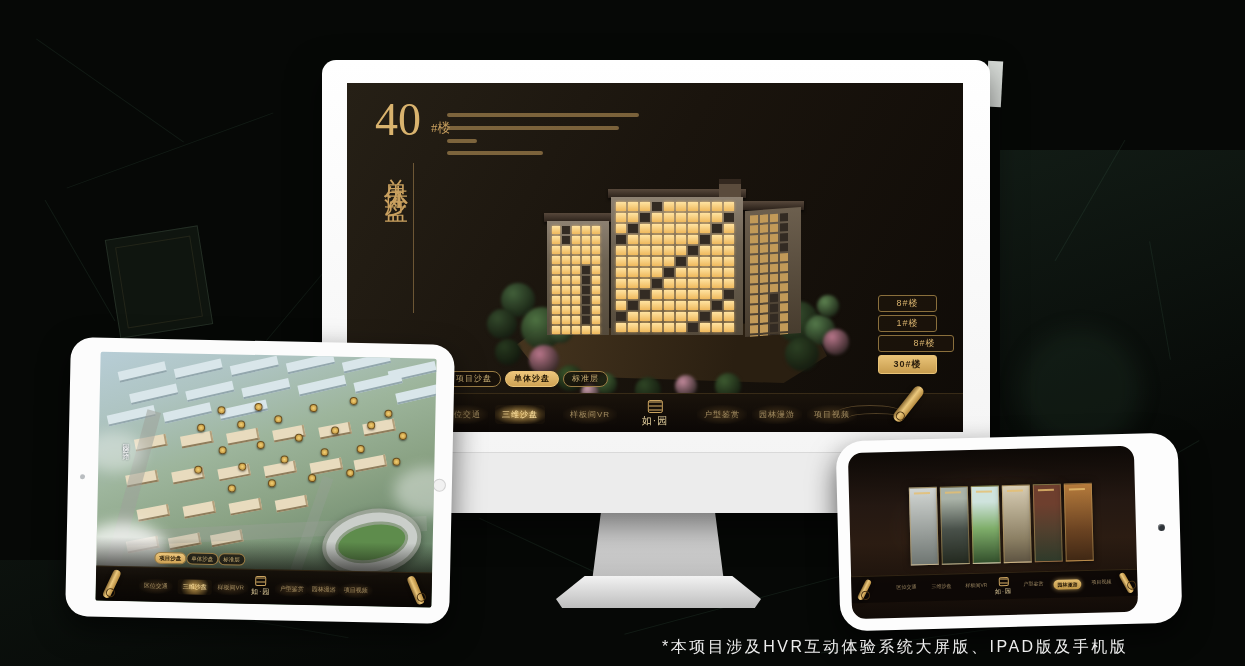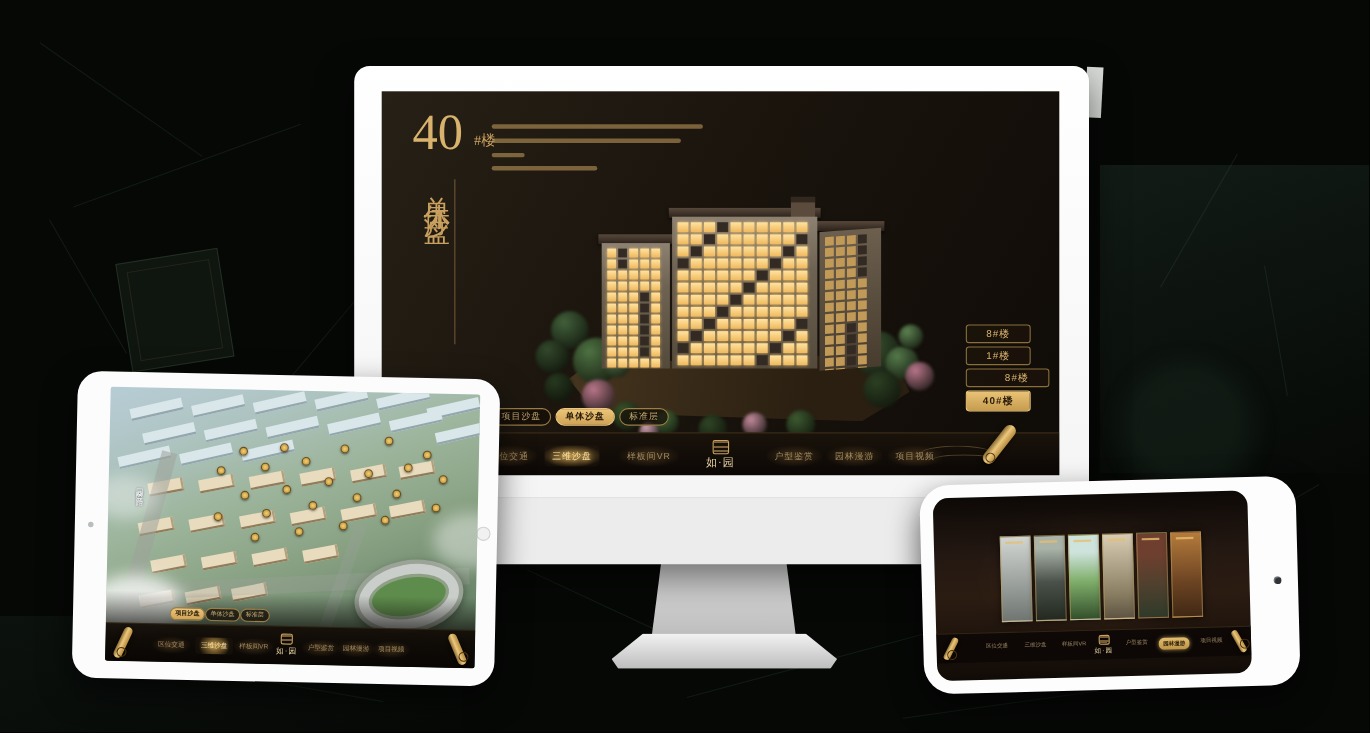--- a/index.html
+++ b/index.html
@@ -204,21 +204,21 @@
       <div class="roof" style="left:255px;top:30px;width:62px;"></div>
       <div class="tower"></div>
       <div class="blk small" id="wing-left" style="left:60px;top:50px;width:62px;height:114px;"><span class="win lit"></span><span class="win"></span><span class="win lit"></span><span class="win lit"></span><span class="win lit"></span><span class="win lit"></span><span class="win"></span><span class="win lit"></span><span class="win lit"></span><span class="win lit"></span><span class="win lit"></span><span class="win lit"></span><span class="win lit"></span><span class="win lit"></span><span class="win lit"></span><span class="win lit"></span><span class="win lit"></span><span class="win lit"></span><span class="win lit"></span><span class="win lit"></span><span class="win lit"></span><span class="win lit"></span><span class="win lit"></span><span class="win"></span><span class="win lit"></span><span class="win lit"></span><span class="win lit"></span><span class="win lit"></span><span class="win"></span><span class="win lit"></span><span class="win lit"></span><span class="win lit"></span><span class="win lit"></span><span class="win"></span><span class="win lit"></span><span class="win lit"></span><span class="win lit"></span><span class="win lit"></span><span class="win"></span><span class="win lit"></span><span class="win lit"></span><span class="win lit"></span><span class="win lit"></span><span class="win"></span><span class="win lit"></span><span class="win lit"></span><span class="win lit"></span><span class="win lit"></span><span class="win"></span><span class="win lit"></span><span class="win lit"></span><span class="win lit"></span><span class="win lit"></span><span class="win lit"></span><span class="win lit"></span></div>
       <div class="blk" id="wing-main" style="left:124px;top:26px;width:132px;height:138px;"><span class="win lit"></span><span class="win lit"></span><span class="win lit"></span><span class="win"></span><span class="win lit"></span><span class="win lit"></span><span class="win lit"></span><span class="win lit"></span><span class="win lit"></span><span class="win lit"></span><span class="win lit"></span><span class="win lit"></span><span class="win"></span><span class="win lit"></span><span class="win lit"></span><span class="win lit"></span><span class="win lit"></span><span class="win lit"></span><span class="win lit"></span><span class="win"></span><span class="win lit"></span><span class="win"></span><span class="win lit"></span><span class="win lit"></span><span class="win lit"></span><span class="win lit"></span><span class="win lit"></span><span class="win lit"></span><span class="win"></span><span class="win lit"></span><span class="win"></span><span class="win lit"></span><span class="win lit"></span><span class="win lit"></span><span class="win lit"></span><span class="win lit"></span><span class="win lit"></span><span class="win"></span><span class="win lit"></span><span class="win lit"></span><span class="win lit"></span><span class="win lit"></span><span class="win lit"></span><span class="win lit"></span><span class="win lit"></span><span class="win lit"></span><span class="win"></span><span class="win lit"></span><span class="win lit"></span><span class="win lit"></span><span class="win lit"></span><span class="win lit"></span><span class="win lit"></span><span class="win lit"></span><span class="win lit"></span><span class="win"></span><span class="win lit"></span><span class="win lit"></span><span class="win lit"></span><span class="win lit"></span><span class="win lit"></span><span class="win lit"></span><span class="win lit"></span><span class="win lit"></span><span class="win"></span><span class="win lit"></span><span class="win lit"></span><span class="win lit"></span><span class="win lit"></span><span class="win lit"></span><span class="win lit"></span><span class="win lit"></span><span class="win lit"></span><span class="win"></span><span class="win lit"></span><span class="win lit"></span><span class="win lit"></span><span class="win lit"></span><span class="win lit"></span><span class="win lit"></span><span class="win lit"></span><span class="win lit"></span><span class="win"></span><span class="win lit"></span><span class="win lit"></span><span class="win lit"></span><span class="win lit"></span><span class="win lit"></span><span class="win lit"></span><span class="win"></span><span class="win lit"></span><span class="win"></span><span class="win lit"></span><span class="win lit"></span><span class="win lit"></span><span class="win lit"></span><span class="win lit"></span><span class="win lit"></span><span class="win"></span><span class="win lit"></span><span class="win"></span><span class="win lit"></span><span class="win lit"></span><span class="win lit"></span><span class="win lit"></span><span class="win lit"></span><span class="win lit"></span><span class="win"></span><span class="win lit"></span><span class="win lit"></span><span class="win lit"></span><span class="win lit"></span><span class="win lit"></span><span class="win lit"></span><span class="win lit"></span><span class="win lit"></span><span class="win"></span><span class="win lit"></span><span class="win lit"></span><span class="win lit"></span></div>
       <div class="blk small side" id="wing-right" style="left:258px;top:38px;width:56px;height:126px;"><span class="win lit"></span><span class="win lit"></span><span class="win lit"></span><span class="win"></span><span class="win lit"></span><span class="win lit"></span><span class="win lit"></span><span class="win"></span><span class="win lit"></span><span class="win lit"></span><span class="win lit"></span><span class="win"></span><span class="win lit"></span><span class="win lit"></span><span class="win lit"></span><span class="win"></span><span class="win lit"></span><span class="win lit"></span><span class="win lit"></span><span class="win lit"></span><span class="win lit"></span><span class="win lit"></span><span class="win lit"></span><span class="win lit"></span><span class="win lit"></span><span class="win lit"></span><span class="win lit"></span><span class="win lit"></span><span class="win lit"></span><span class="win lit"></span><span class="win lit"></span><span class="win lit"></span><span class="win lit"></span><span class="win lit"></span><span class="win"></span><span class="win lit"></span><span class="win lit"></span><span class="win lit"></span><span class="win"></span><span class="win lit"></span><span class="win lit"></span><span class="win lit"></span><span class="win"></span><span class="win lit"></span><span class="win lit"></span><span class="win lit"></span><span class="win"></span><span class="win lit"></span><span class="win lit"></span><span class="win lit"></span><span class="win"></span><span class="win lit"></span></div>
     </div>
 
     <div class="bld-btn" style="top:212px;">8#楼</div>
     <div class="bld-btn" style="top:232px;">1#楼</div>
     <div class="bld-btn" style="top:252px;padding-left:17px;">8#楼</div>
-    <div class="bld-btn active" style="top:272px;height:17px;line-height:17px;">40#楼</div>
+    <div class="bld-btn active" style="top:272px;height:17px;line-height:17px;">30#楼</div>
 
     <div class="tab" style="left:100px;">项目沙盘</div>
     <div class="tab active" style="left:158px;">单体沙盘</div>
     <div class="tab" style="left:216px;">标准层</div>
 
     <div class="screen-nav">
       <span class="dnav" style="left:116px;">区位交通</span>
       <span class="dnav active" style="left:173px;">三维沙盘</span>
       <span class="dnav" style="left:243px;">样板间VR</span>
       <div class="nav-logo" style="left:308px;top:6px;">
@@ -363,13 +363,14 @@
           <div class="logo-txt">如·园</div>
         </div>
         <span class="item" style="left:182px;">户型鉴赏</span>
         <span class="item active" style="left:216px;">园林漫游</span>
         <span class="item" style="left:250px;">项目视频</span>
         <div class="roller p-roller" style="left:272px;top:2px;transform:rotate(-28deg);"></div>
       </div>
     </div>
   </div>
 
+  <div class="footnote">*本项目涉及HVR互动体验系统大屏版、IPAD版及手机版</div>
 </div>
 
 </body></html>

